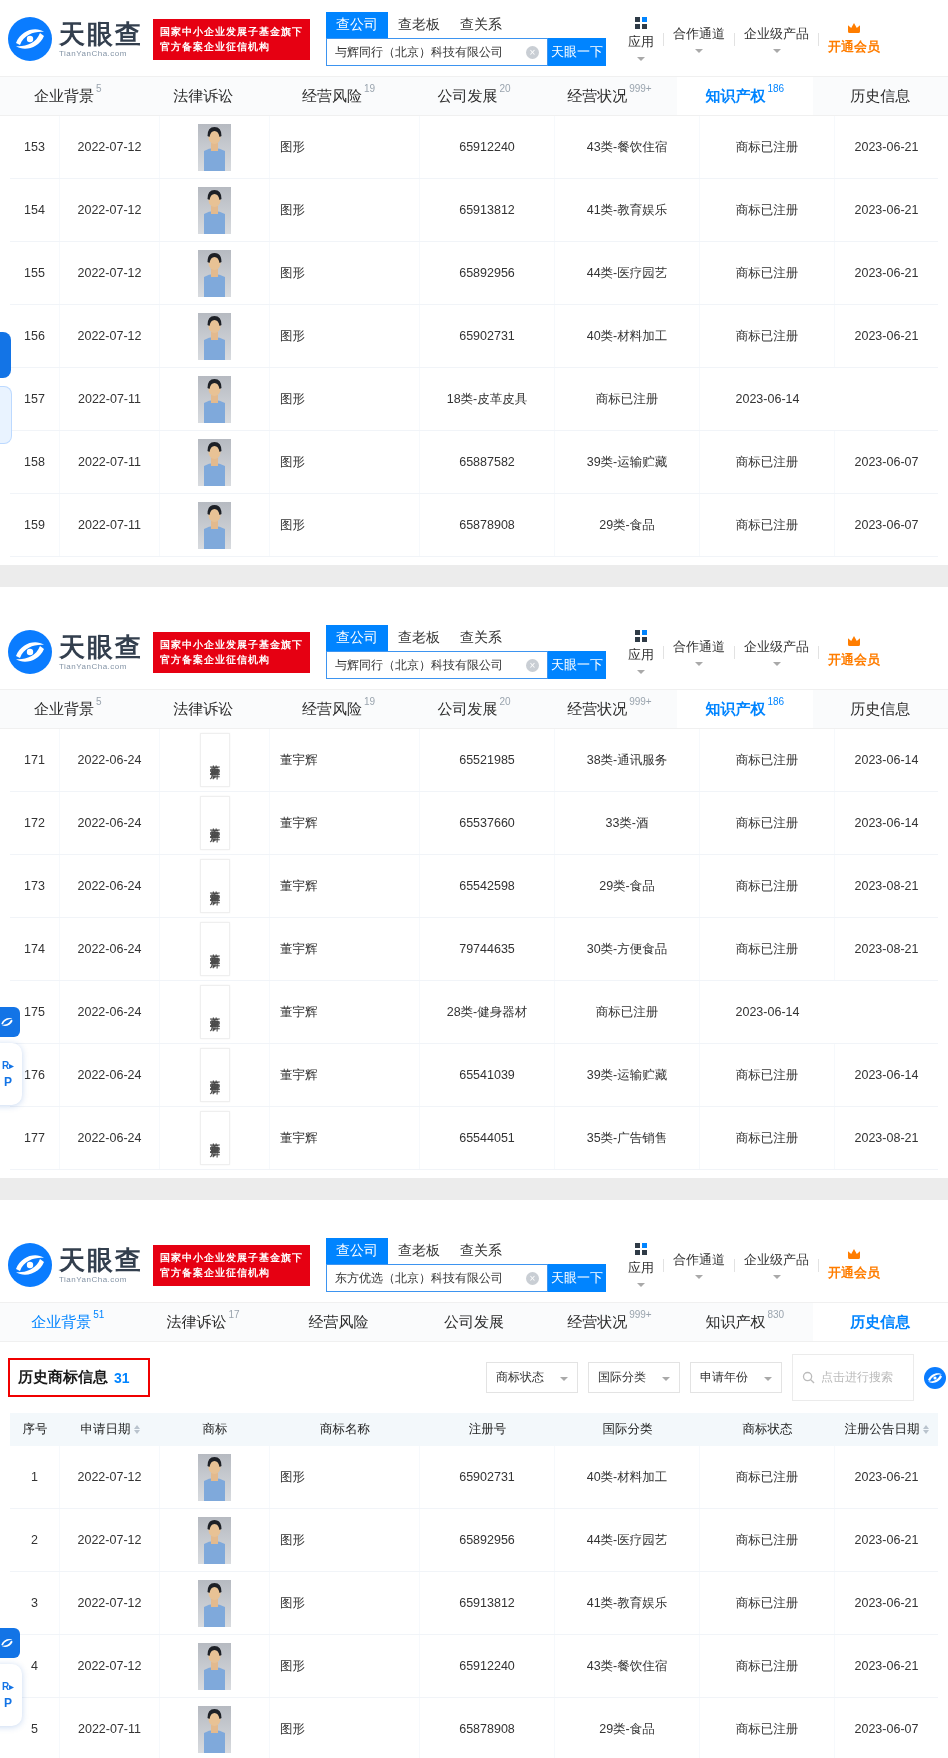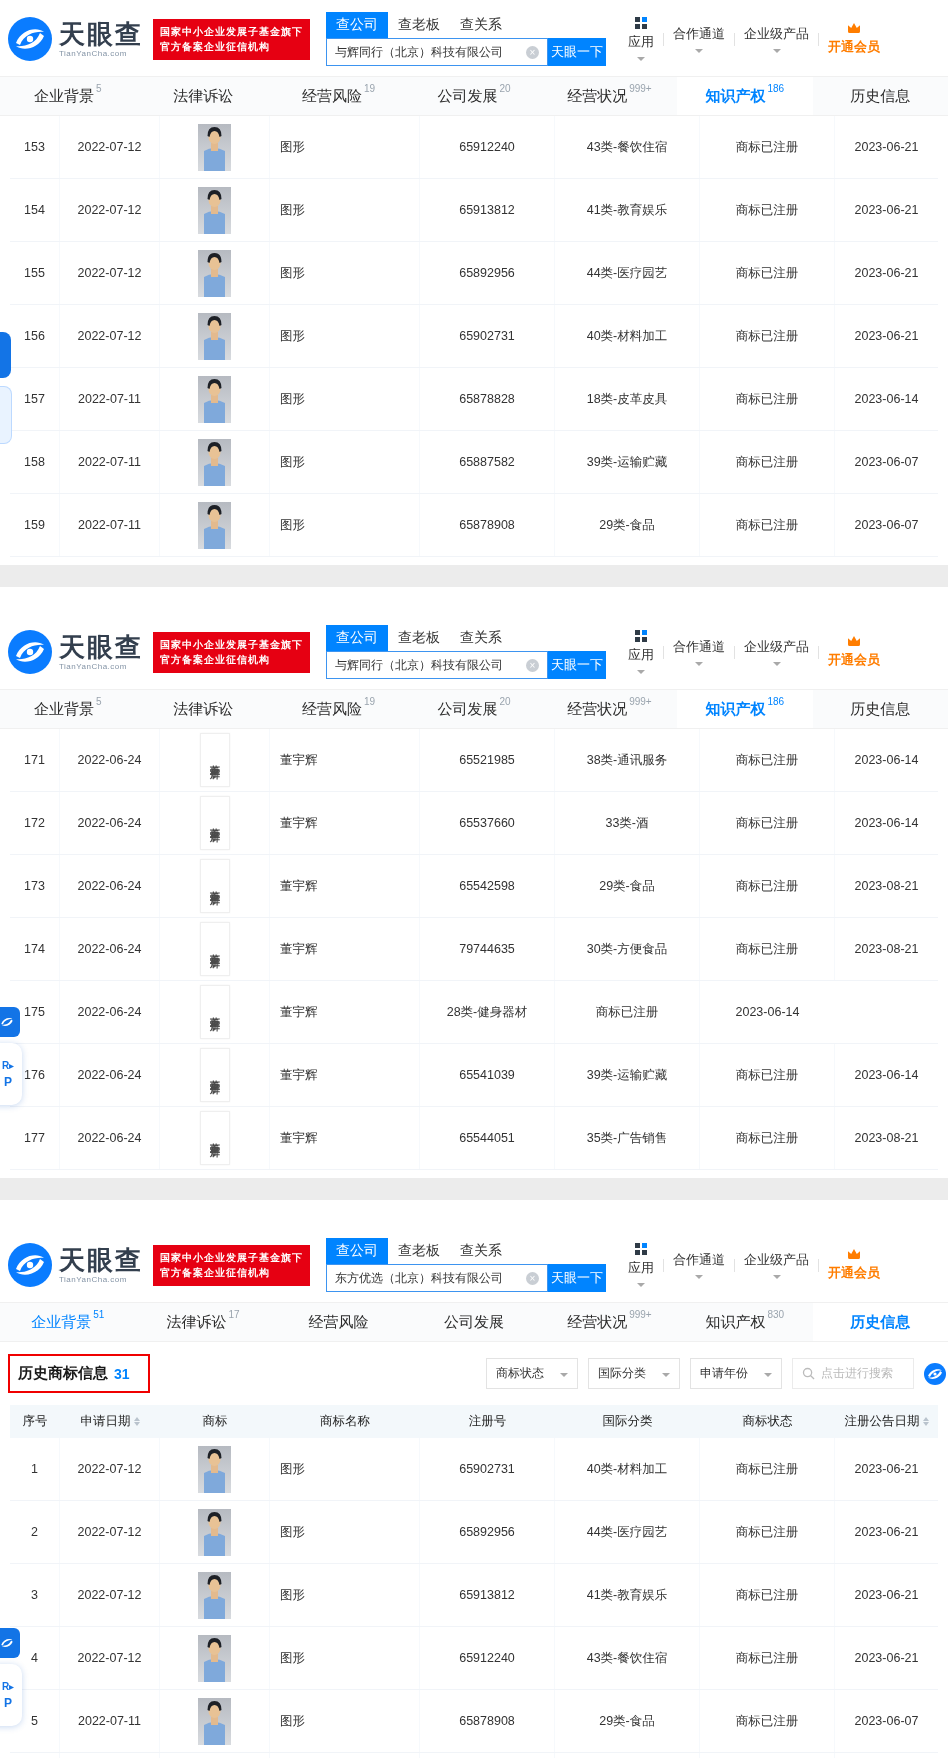--- a/index.html
+++ b/index.html
@@ -55,21 +55,21 @@
   .sort .up{border-bottom:4px solid #b9c3cd;}
   .sort .dn{border-top:4px solid #b9c3cd;}
 
   
   .panel-head{display:flex;align-items:center;justify-content:space-between;padding:12px 10px 12px 8px;}
   .panel-title-box{border:2px solid #f00000;padding:8px 18px 8px 8px;display:flex;align-items:center;gap:6px;}
   .panel-title{font-size:15px;font-weight:bold;color:#1a1a1a;}
   .panel-count{font-size:14px;font-weight:bold;color:#0084ff;}
   .filters{display:flex;align-items:center;gap:10px;}
   .filter-btn{border:1px solid #e3e3e3;padding:6px 9px;font-size:12px;color:#333;display:flex;align-items:center;gap:16px;cursor:pointer;background:#fff;}
-  .filter-search{border:1px solid #ebebeb;padding:6px 9px;font-size:12px;color:#b9b9b9;display:flex;align-items:center;gap:6px;width:102px;cursor:text;background:#fff;}
+  .filter-search{border:1px solid #ebebeb;padding:14px 9px;font-size:12px;color:#b9b9b9;display:flex;align-items:center;gap:6px;width:102px;cursor:text;background:#fff;}
   .mini-logo{width:22px;height:22px;margin-right:-8px;flex:0 0 auto;cursor:pointer;}
 
   
   .divider-zone{padding:8px 0 26px;background:#fff;}
   .divider-band{height:22px;background:#ececec;}
   .float-w{position:absolute;left:0;z-index:9;}
   .fw-a .fwa-1{width:11px;height:46px;background:#1374e6;border-radius:0 8px 8px 0;}
   .fw-a .fwa-2{width:11px;height:56px;background:#e9f3ff;border:1px solid #bcd9ff;border-left:none;border-radius:0 8px 8px 0;margin-top:8px;}
   .fw-b .fwb-app{width:26px;height:30px;background:#1374e6;border-radius:0 6px 6px 0;display:flex;align-items:center;justify-content:center;margin-left:-6px;}
   .fw-b .fwb-card{width:28px;height:62px;background:#fff;border-radius:0 10px 10px 0;box-shadow:0 1px 6px rgba(30,100,200,.25);margin-top:6px;margin-left:-6px;display:flex;flex-direction:column;align-items:center;justify-content:center;gap:4px;}
@@ -285,21 +285,20 @@
       </linearGradient>
     </defs>
     <rect width="33" height="47" fill="url(#pbg)"></rect>
     <path d="M6 27 q10 -6 21 0 l0 20 l-21 0 z" fill="#7fa9db"></path>
     <rect x="13" y="19" width="7" height="8" fill="#e3ba8e"></rect>
     <ellipse cx="16.5" cy="13" rx="6" ry="7" fill="#e8c295"></ellipse>
     <path d="M9.5 12 q0 -9 7 -9 q7 0 7 9 l-2 1 q-1 -6 -5 -6 q-4 0 -5 6 z" fill="#1d2026"></path>
   </svg>
 </div>
             <div class="tcell left">图形</div>
-            <div class="tcell">65878828</div>
             <div class="tcell">18类-皮革皮具</div>
             <div class="tcell">商标已注册</div>
             <div class="tcell">2023-06-14</div>
           </div>
           <div class="trow">
             <div class="tcell">158</div>
             <div class="tcell">2022-07-11</div>
             <div class="tcell">
   <svg class="mark-photo" viewBox="0 0 33 47" xmlns="http://www.w3.org/2000/svg">
     <defs>

